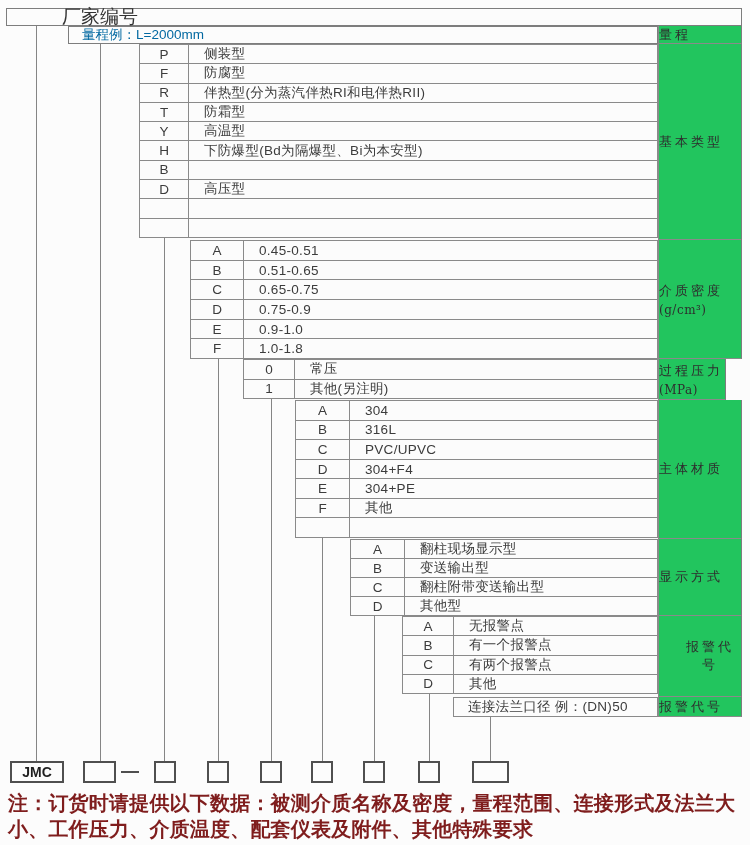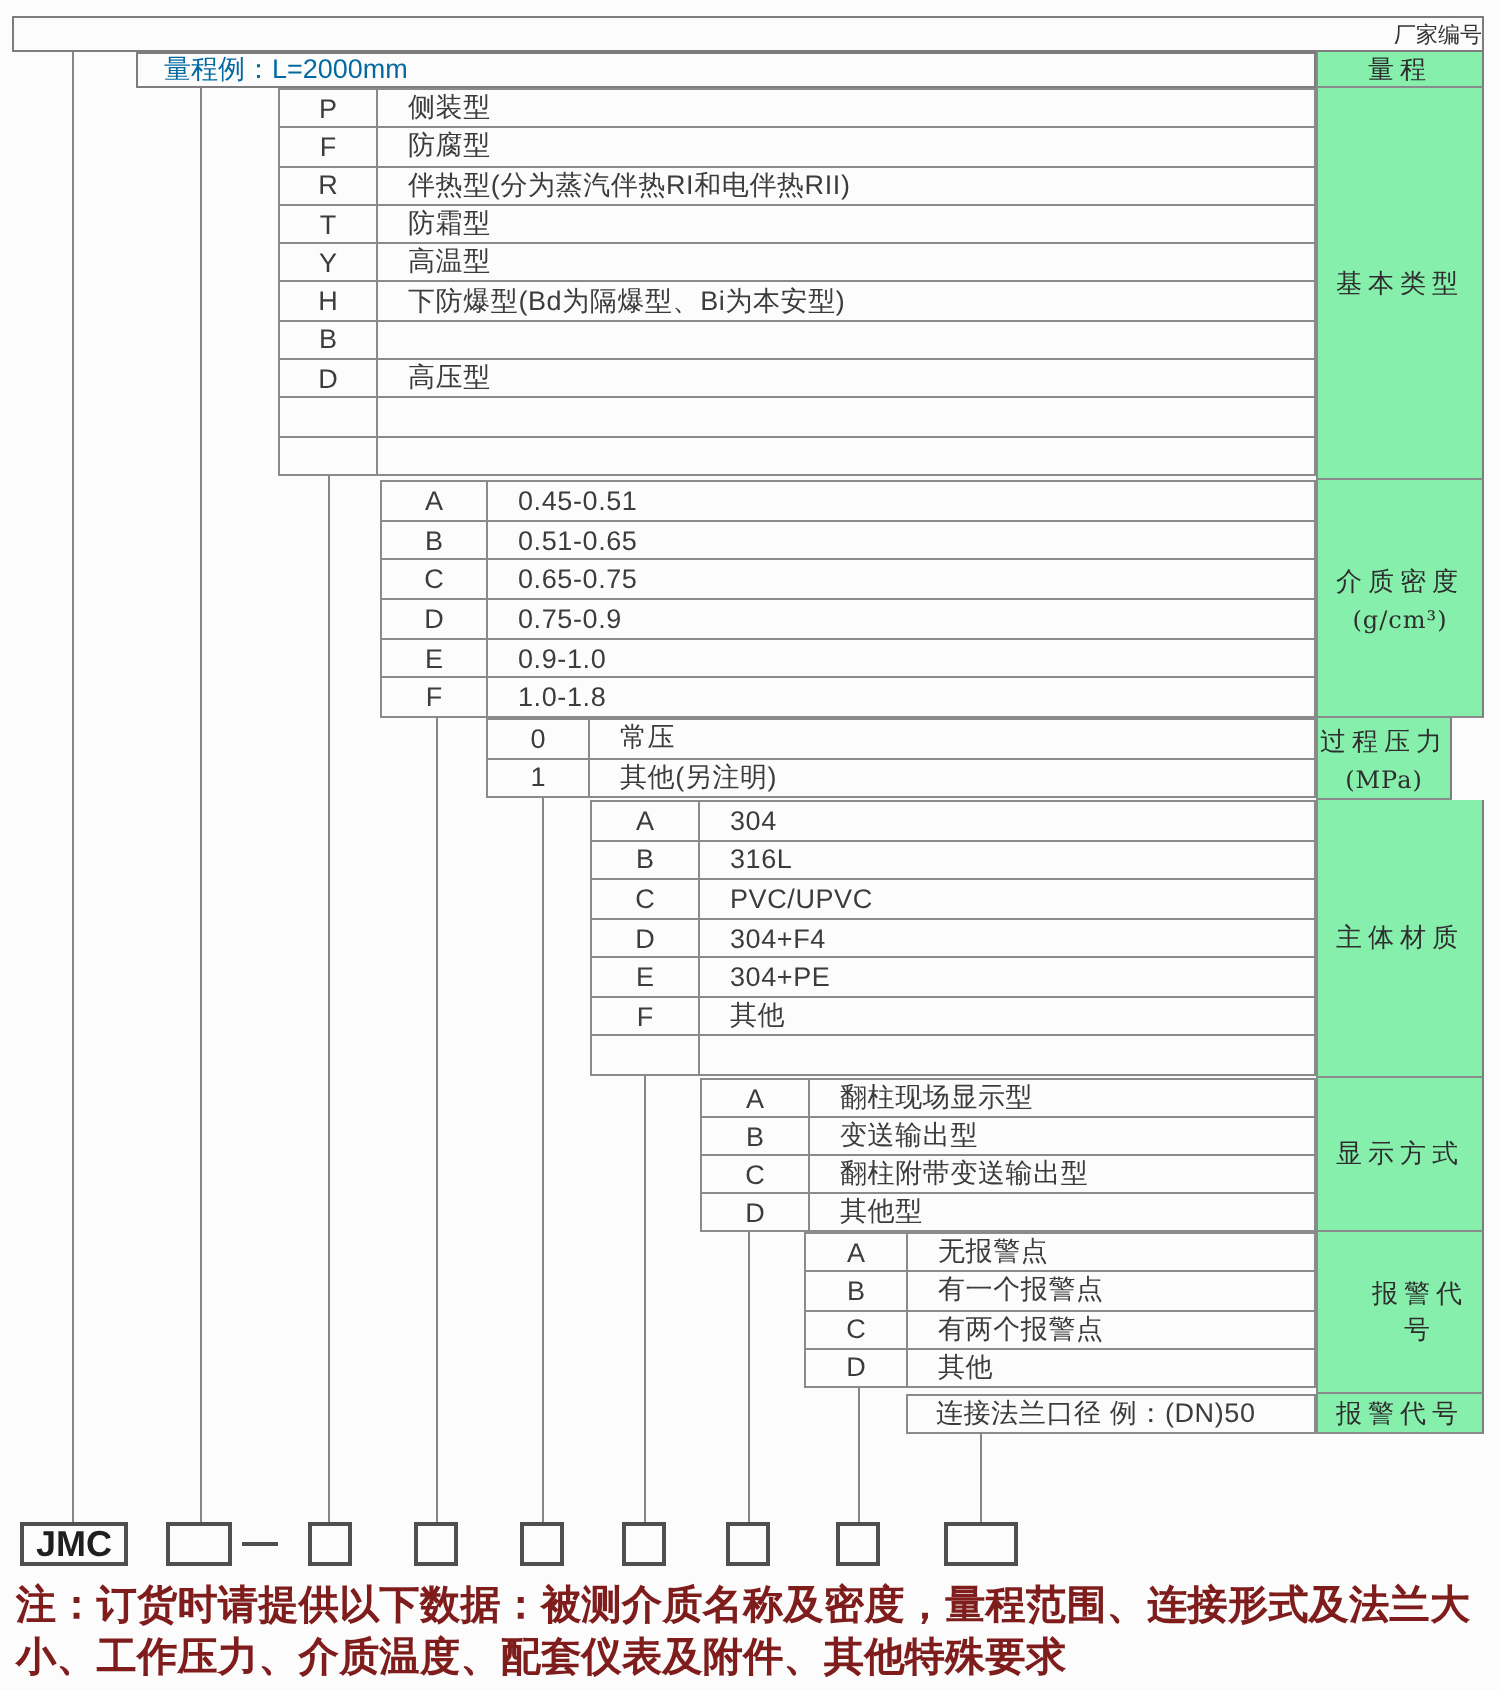--- a/index.html
+++ b/index.html
@@ -1,37 +1,37 @@
 <!DOCTYPE html>
 <html><head>
 <meta charset="utf-8">
 <style>
   html,body{margin:0;padding:0;background:#ffffff;}
   .canvas{position:relative;width:750px;height:845px;background:#fcfcfc;overflow:hidden;
           font-family:"Liberation Sans","DejaVu Sans",sans-serif;color:#3c3c3c;}
   .abs{position:absolute;box-sizing:border-box;}
   .frame{border:1px solid #7d7d7d;}
-  .titlebox{display:flex;align-items:center;padding-left:55px;font-size:11px;color:#333;justify-content:flex-end;}
+  .titlebox{display:flex;align-items:center;padding-left:55px;font-size:19px;color:#333;}
   .rangebox{display:flex;align-items:center;padding-left:13px;font-size:13.5px;color:#0369a1;}
   .section{border:1px solid #8a8a8a;display:flex;flex-direction:column;background:#fcfcfc;}
   .trow{display:flex;flex:1;border-bottom:1px solid #8a8a8a;min-height:0;}
   .trow:last-child{border-bottom:none;}
   .code{display:flex;align-items:center;justify-content:center;border-right:1px solid #8a8a8a;
         font-size:13.5px;color:#3c3c3c;}
   .desc{flex:1;display:flex;align-items:center;padding-left:15px;font-size:13.5px;
         letter-spacing:0.3px;color:#3c3c3c;white-space:nowrap;}
   .label-cell{border-left:1px solid #8a8a8a;border-right:1px solid #7d7d7d;border-bottom:1px solid #8a8a8a;
-        display:flex;flex-direction:column;align-items:center;justify-content:center;
+        display:flex;flex-direction:column;align-items:flex-start;justify-content:center;
         font-family:"DejaVu Serif","Liberation Serif",serif;font-size:13px;color:#2e2e2e;
-        letter-spacing:3px;text-align:center;background:#86efac;}
+        letter-spacing:3px;text-align:center;background:#22c55e;}
   .label-sub{letter-spacing:0.5px;font-size:12px;margin-top:3px;}
   .hook{width:0;border-left:1px solid #858585;}
   .mbox{border:2px solid #4f4f4f;background:#fcfcfc;}
   .jmc{display:flex;align-items:center;justify-content:center;font-weight:bold;
-       font-size:18px;color:#1f1f1f;}
+       font-size:14px;color:#1f1f1f;}
   .dash{height:2px;background:#4f4f4f;}
   .note{font-weight:bold;font-size:20px;line-height:1.32;letter-spacing:0.2px;}
 </style>
 </head>
 <body>
 
 <div class="canvas">
   <div class="abs frame titlebox" id="titleBox" style="left:6px;top:8px;width:736px;height:18px;">
     <span>厂家编号</span>
   </div>

